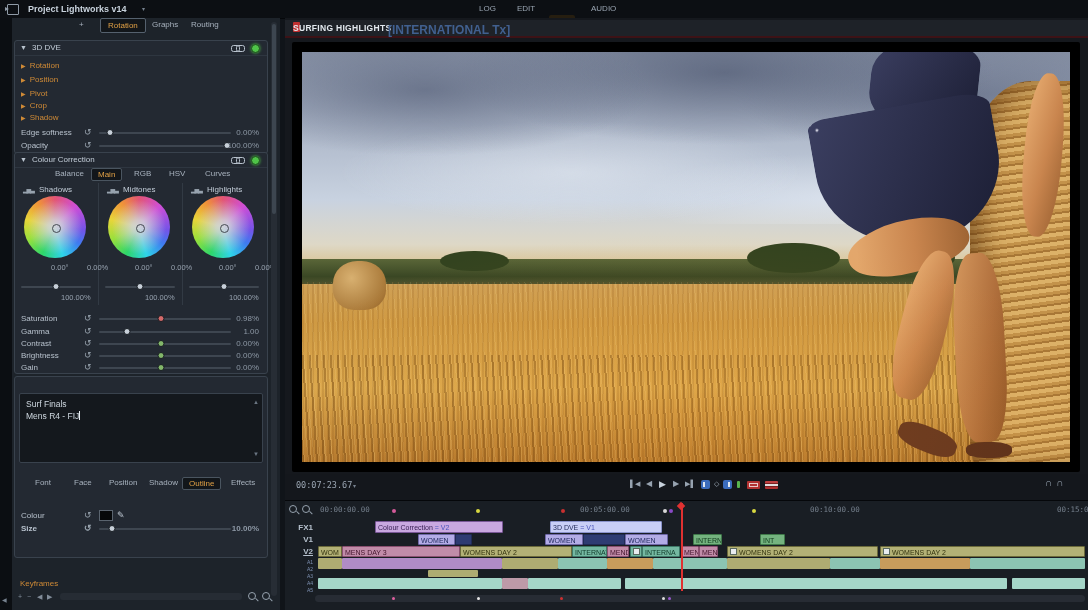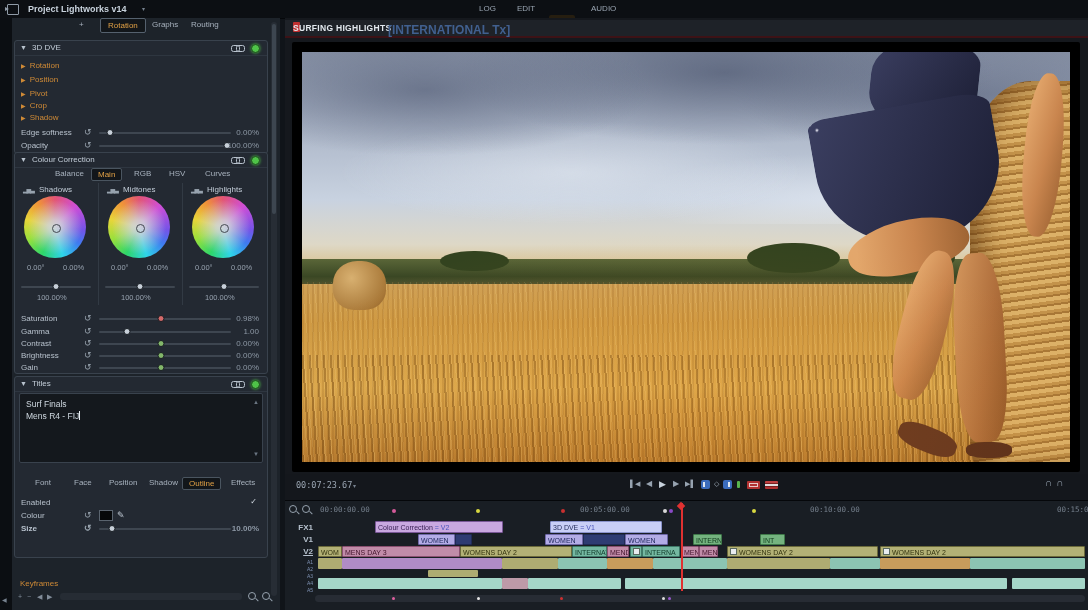--- a/index.html
+++ b/index.html
@@ -38,21 +38,21 @@
   .strack{position:absolute;top:5px;height:2px;background:#3e4650;border-radius:1px;}
   .knob{position:absolute;top:-3px;width:7px;height:7px;border-radius:50%;background:#c7cfd8;border:1px solid #161b21;transform:translateX(-50%);box-sizing:border-box;}
   .knob.red{background:#d46a6a;} .knob.green{background:#83b76a;}
   .cctab{position:absolute;top:15px;font-size:8px;color:#a7b1bd;padding:1px 6px;}
   .cctab.active{color:#e0a045;background:#12161a;border:1px solid #4a5560;border-radius:2px;}
   .wheel{position:absolute;width:62px;height:62px;border-radius:50%;background:conic-gradient(#e25575,#cf4fd6 45deg,#7653e8 95deg,#3f7bf0 125deg,#2fd4e8 165deg,#2ed66a 205deg,#9ae03c 245deg,#e8d53a 285deg,#ef9239 325deg,#e25575 360deg);}
   .wheel::after{content:"";position:absolute;inset:0;border-radius:50%;background:radial-gradient(circle,#cfd4da 0%,rgba(207,212,218,.85) 16%,rgba(207,212,218,0) 62%);}
   .wcent{position:absolute;width:7px;height:7px;border:1px solid #444a52;border-radius:50%;z-index:2;}
   .hist{position:absolute;font-size:6px;color:#97a2ae;letter-spacing:-1px;}
   .wlabel{position:absolute;font-size:8px;color:#c3cdd8;}
-  .wval{position:absolute;font-size:7.5px;color:#98a3b0;}
+  .wval{position:absolute;font-size:7.5px;color:#98a3b0;margin-left:24px;}
   .vsep{position:absolute;width:1px;background:#323a44;}
   
   .txtarea{position:absolute;left:4px;top:16px;right:4px;height:70px;background:#14181d;border:1px solid #39424d;border-radius:2px;color:#cfd8e0;font-size:8.5px;line-height:12px;padding:4px 6px;box-sizing:border-box;}
   .cursor{display:inline-block;width:1px;height:9px;background:#e8eef4;vertical-align:-1px;}
   .ttab{position:absolute;font-size:8px;color:#a7b1bd;padding:1px 6px;}
   .ttab.active{color:#e0a045;background:#12161a;border:1px solid #4a5560;border-radius:2px;}
   .swatch{position:absolute;width:12px;height:9px;background:#06080a;border:1px solid #5a646f;}
   .mag{position:absolute;width:10px;height:10px;}
   .mag::before{content:"";position:absolute;left:0;top:0;width:6px;height:6px;border:1px solid #96a2ae;border-radius:50%;}
   .mag::after{content:"";position:absolute;left:6.5px;top:7px;width:3.5px;height:1px;background:#96a2ae;transform:rotate(45deg);}
@@ -262,42 +262,32 @@
         <span class="plabel">Gain</span>
         <span class="reset" style="left:69px;">↺</span>
         <div class="strack" style="left:84px;width:132px;">
             <span class="knob green" style="left:47%;"></span>
           </div>
         <span class="pval">0.00%</span>
       </div>
     </div>
 
     <div class="section" style="top:358px;height:180px;">
-      <div class="sechead">
-        <span class="tri">▼</span>
-        <span class="stitle">Titles</span>
-        <span class="link" style="right:22px;top:3px;"></span>
-        <span class="led" style="right:7px;top:3px;"></span>
-      </div>
       <div class="txtarea">
         <div>Surf Finals</div>
         <div><span>Mens R4 - FIJ</span><span class="cursor"></span></div>
         <span class="scrollarrow" style="top:2px;">▲</span>
         <span class="scrollarrow" style="bottom:2px;">▼</span>
       </div>
       <span class="ttab" style="left:14px;top:100px;">Font</span>
       <span class="ttab" style="left:53px;top:100px;">Face</span>
       <span class="ttab" style="left:88px;top:100px;">Position</span>
       <span class="ttab" style="left:128px;top:100px;">Shadow</span>
       <span class="ttab active" style="left:167px;top:100px;">Outline</span>
       <span class="ttab" style="left:210px;top:100px;">Effects</span>
-      <div class="prow" style="top:120px;">
-        <span class="plabel">Enabled</span>
-        <span class="abs" style="right:6px;top:0;color:#d5dde5;">✓</span>
-      </div>
       <div class="prow" style="top:133px;">
         <span class="plabel">Colour</span>
         <span class="reset" style="left:69px;">↺</span>
         <span class="swatch" style="left:84px;top:0;"></span>
         <span class="abs" style="left:102px;top:0;color:#c0cad4;font-size:9px;">✎</span>
       </div>
       <div class="prow" style="top:146px;font-weight:bold;">
         <span class="plabel">Size</span>
         <span class="reset" style="left:69px;">↺</span>
         <div class="strack" style="left:84px;width:132px;">

